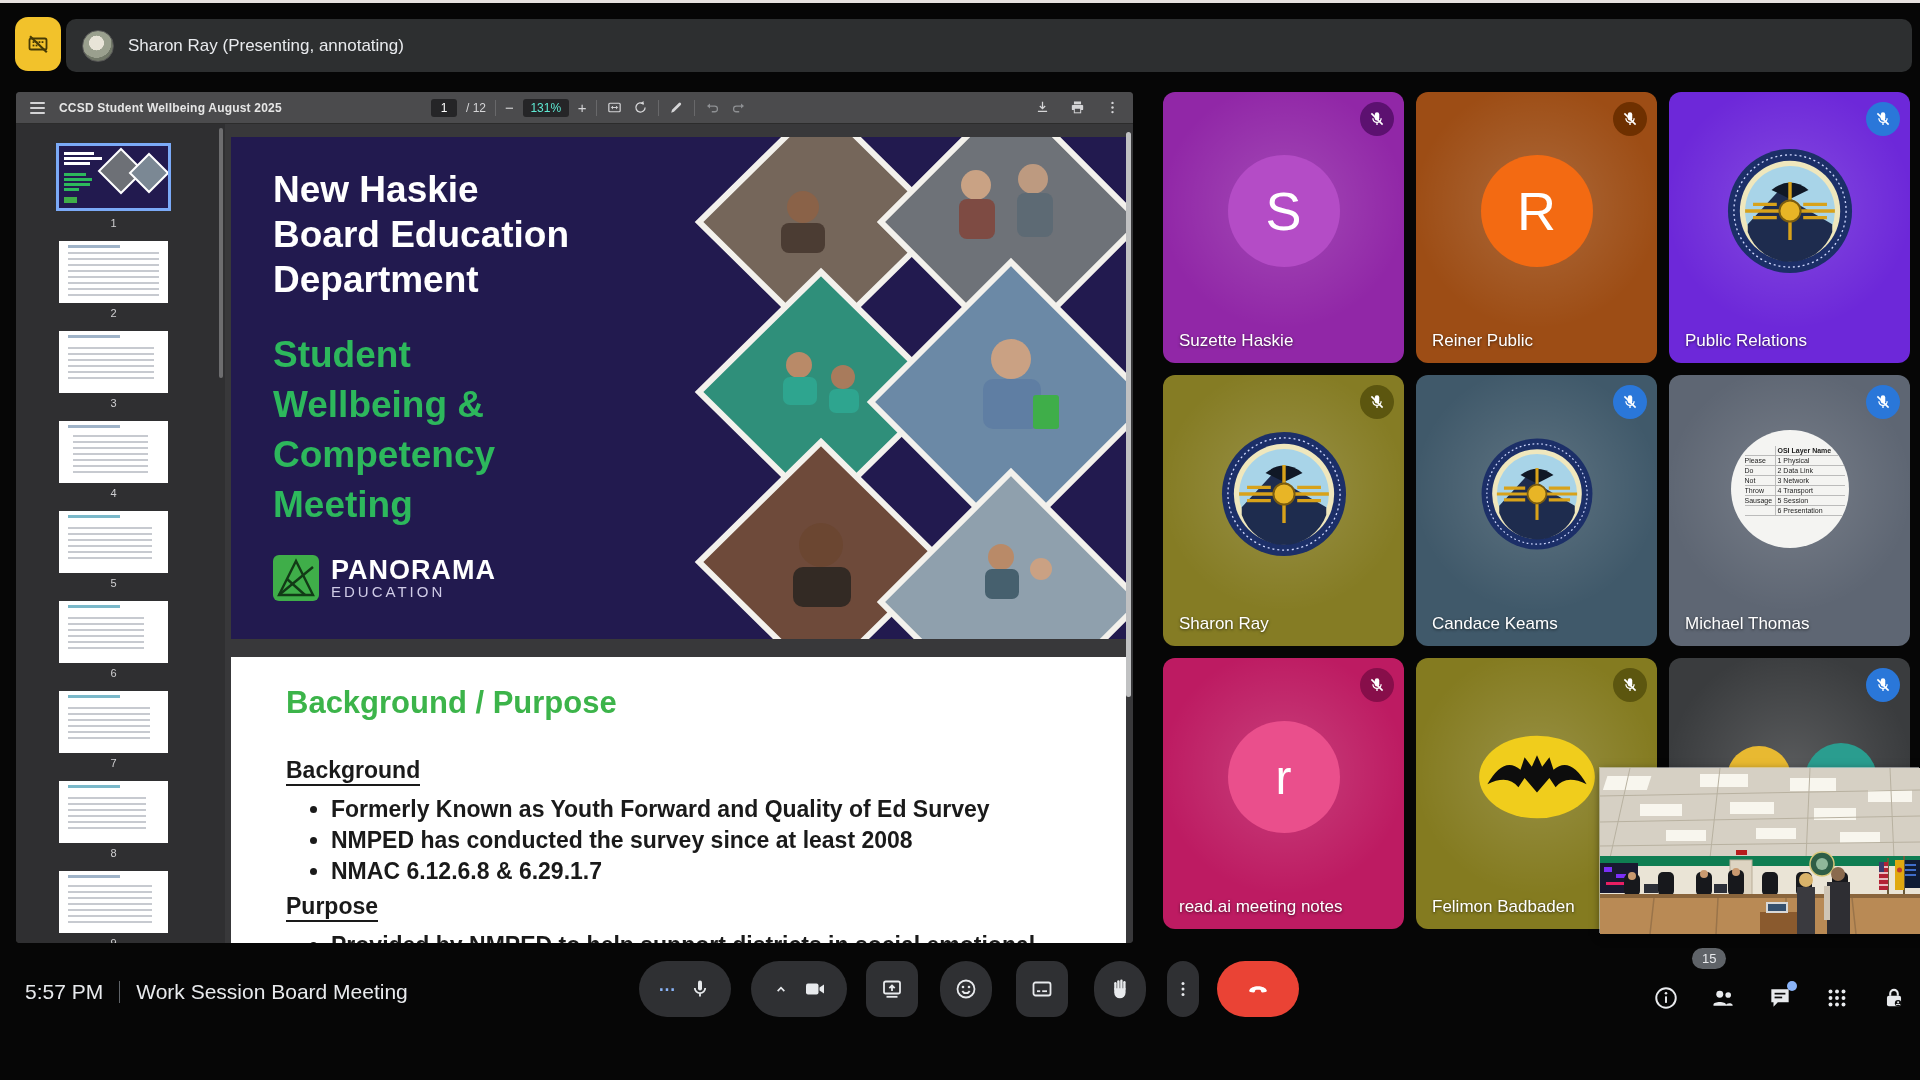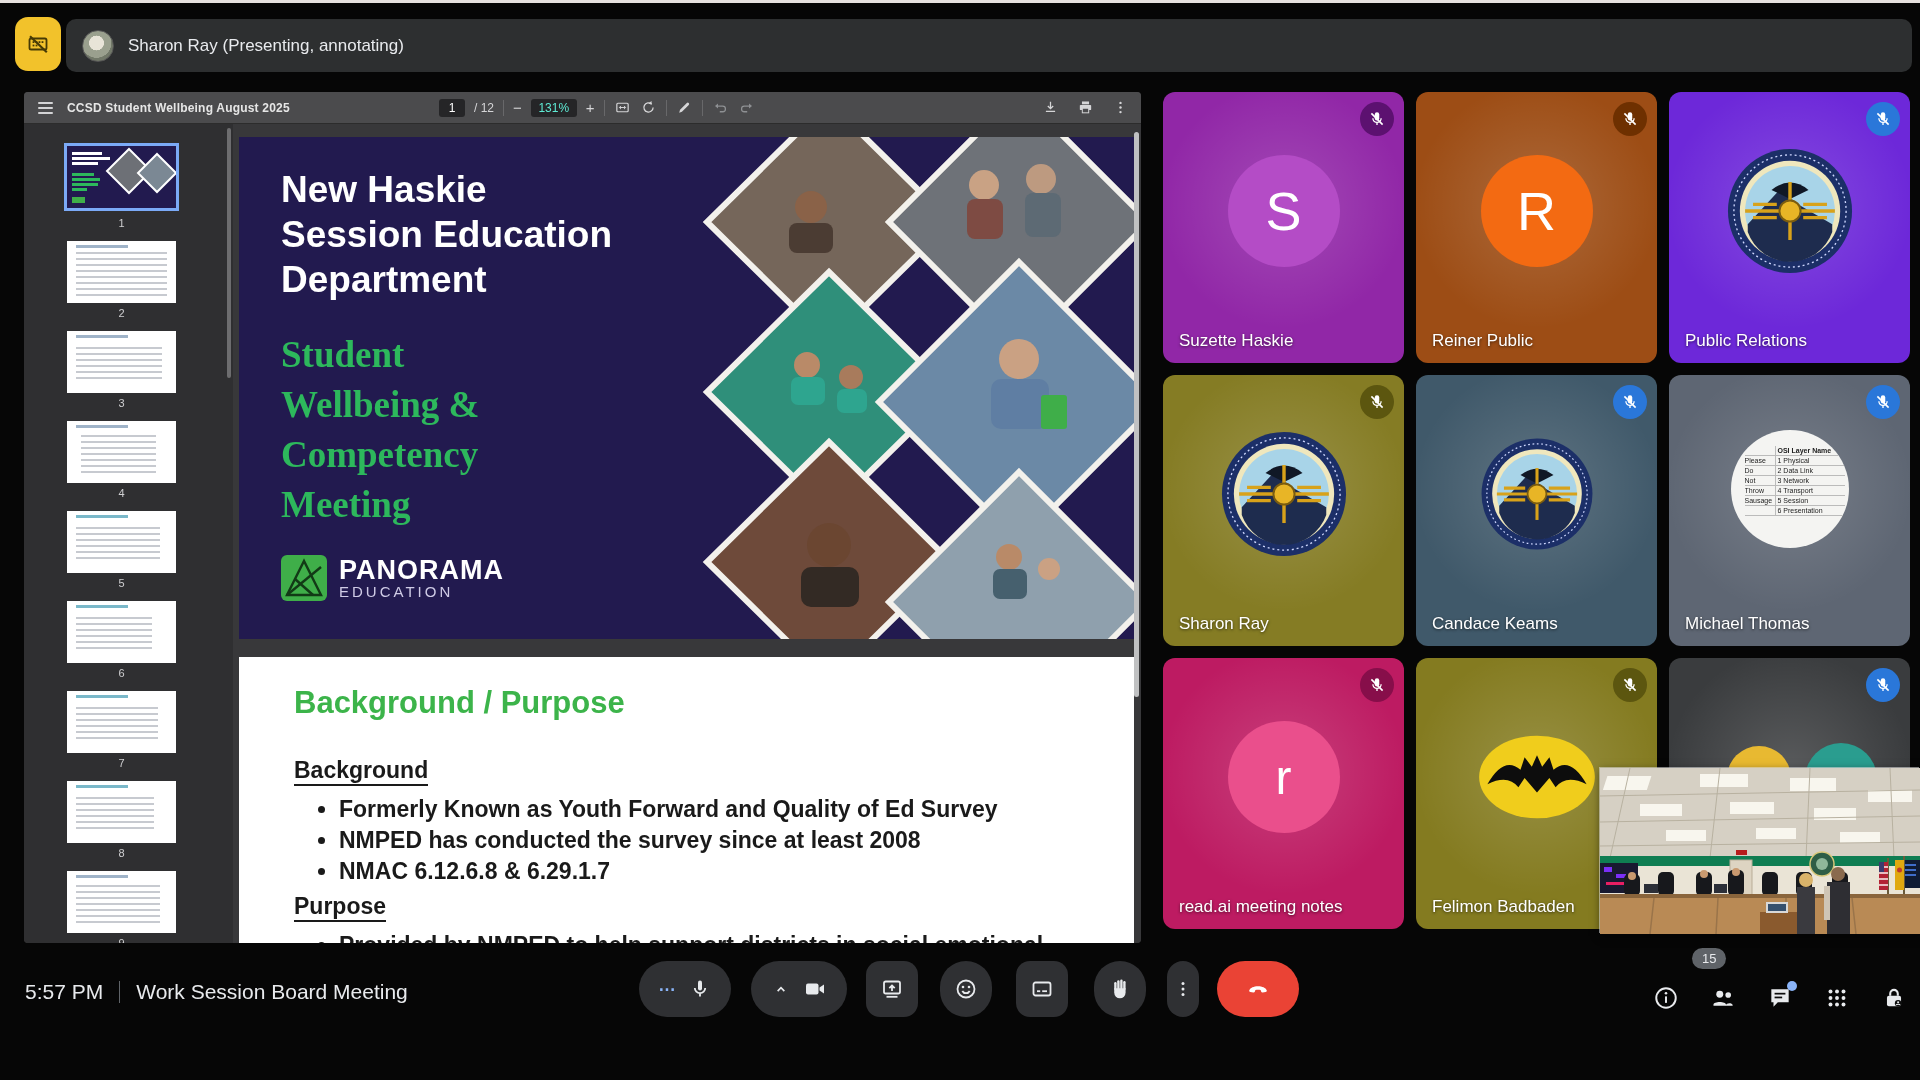--- a/index.html
+++ b/index.html
@@ -11,21 +11,21 @@
   .annot-btn{position:absolute;left:15px;top:17px;width:46px;height:54px;border-radius:13px;
              background:#f2c22b;display:flex;align-items:center;justify-content:center;}
   .topbar{position:absolute;left:66px;top:19px;width:1846px;height:53px;background:#2d2f30;
           border-radius:10px;display:flex;align-items:center;}
   .topbar .av{width:30px;height:30px;border-radius:50%;margin-left:16px;
               background:radial-gradient(circle at 45% 40%, #e8e4d8 0 30%, #9aa08e 31% 60%, #717868 61%);
               border:1px solid #555;}
   .topbar .nm{margin-left:14px;font-size:17px;color:#e8eaed;}
 
   
-  .viewer{position:absolute;left:24px;top:92px;width:1117px;height:851px;background:#39393b;
+  .viewer{position:absolute;left:16px;top:92px;width:1117px;height:851px;background:#39393b;
           border-radius:4px;overflow:hidden;}
   .pdf-toolbar{position:absolute;left:0;top:0;width:100%;height:31px;background:#4b4b4d;
                border-bottom:1px solid #2c2c2c;display:flex;align-items:center;font-size:12px;}
   .pdf-toolbar .ttl{margin-left:14px;font-weight:bold;color:#e6e6e6;letter-spacing:.2px;}
   .ham{margin-left:14px;display:flex;flex-direction:column;gap:3px;width:15px;}
   .ham i{height:2px;background:#d4d4d6;border-radius:1px;}
   .tb-center{position:absolute;left:415px;top:0;height:31px;display:flex;align-items:center;gap:9px;}
   .pgbox{width:26px;height:18px;background:#252527;border-radius:3px;color:#fff;
          display:flex;align-items:center;justify-content:center;font-size:12px;}
   .zbox{width:46px;height:18px;background:#252527;border-radius:3px;color:#5eead4;
@@ -47,21 +47,21 @@
   .tscroll{position:absolute;right:2px;top:4px;width:4px;height:250px;background:#6d6d6f;border-radius:2px;}
 
   .docarea{position:relative;flex:1;height:100%;background:#38383a;overflow:hidden;}
   .dscroll{position:absolute;right:2px;top:8px;width:5px;height:565px;background:#cfd0d2;
            border-radius:3px;opacity:.9;}
 
   
   .slide1{position:absolute;left:6px;top:13px;width:895px;height:502px;background:#221a4f;overflow:hidden;}
   .s1text{position:absolute;left:42px;top:30px;}
   .s1title{font-size:37px;line-height:45px;font-weight:bold;color:#ffffff;}
-  .s1sub{margin-top:28px;font-size:37px;line-height:50px;font-weight:bold;color:#2db85c;font-family:Liberation Serif, serif;}
+  .s1sub{margin-top:28px;font-size:37px;line-height:50px;font-weight:bold;color:#2db85c;}
   .s1logo{position:absolute;left:42px;top:418px;display:flex;align-items:center;}
   .s1logotxt{margin-left:12px;}
   .s1logoname{font-size:27px;font-weight:bold;color:#fff;letter-spacing:1px;line-height:26px;}
   .s1logosub{font-size:15px;color:#cfcbe6;letter-spacing:3px;}
   .collage{position:absolute;right:0;top:0;width:445px;height:502px;}
 
   
   .slide2{position:absolute;left:6px;top:533px;width:895px;height:410px;background:#ffffff;color:#111;}
   .s2head{position:absolute;left:55px;top:28px;font-size:31px;font-weight:bold;color:#3cb44a;}
   .s2body{position:absolute;left:55px;top:96px;font-size:23px;font-weight:bold;color:#1a1a1a;line-height:27px;}
@@ -300,21 +300,21 @@
               <rect x="302" y="242" width="58" height="50" rx="10" fill="#5f7ea3"></rect>
             <rect x="352" y="258" width="26" height="34" rx="3" fill="#3fae49"></rect>
             <circle cx="140" cy="408" r="22" fill="#6b4631"></circle>
               <rect x="112" y="430" width="58" height="40" rx="10" fill="#332a24"></rect>
             <circle cx="320" cy="420" r="13" fill="#b98a68"></circle>
               <circle cx="360" cy="432" r="11" fill="#caa183"></circle>
             <rect x="304" y="432" width="34" height="30" rx="7" fill="#46606e"></rect>
           </svg>
           <div class="s1text">
             <div class="s1title">New Haskie</div>
-            <div class="s1title">Session Education</div>
+            <div class="s1title">Board Education</div>
             <div class="s1title">Department</div>
             <div class="s1sub">
               <div>Student</div>
               <div>Wellbeing &amp;</div>
               <div>Competency</div>
               <div>Meeting</div>
             </div>
           </div>
           <div class="s1logo">
             <svg width="46" height="46" viewBox="0 0 46 46">

